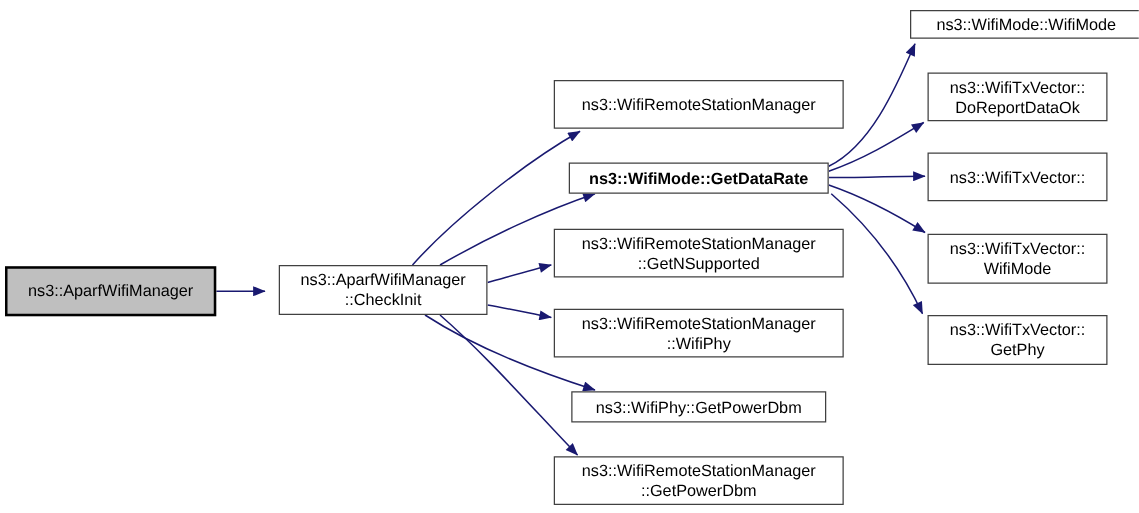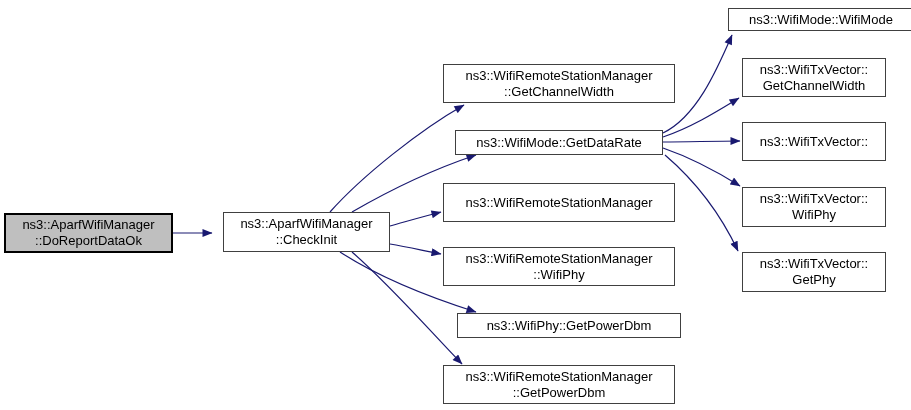--- a/index.html
+++ b/index.html
@@ -63,59 +63,58 @@
         <path class="edge" d="M 663,133 C 696,117 716,72 732,35" stroke="#191970" marker-end="url(#arrowhead)"></path>
         <path class="edge" d="M 663,137 C 692,127 716,112 739,98" stroke="#191970" marker-end="url(#arrowhead)"></path>
         <path class="edge" d="M 663,142 C 688,142 714,141 740,141" stroke="#191970" marker-end="url(#arrowhead)"></path>
         <path class="edge" d="M 663,148 C 692,158 716,171 740,186" stroke="#191970" marker-end="url(#arrowhead)"></path>
         <path class="edge" d="M 665,155 C 700,185 722,217 738,251" stroke="#191970" marker-end="url(#arrowhead)"></path>
       </g>
   </svg>
   <div id="node-layer">
       <div class="node highlighted" style="left: 4px; top: 213px; width: 169px; height: 40px;">
         <span>ns3::AparfWifiManager</span>
-        <span>::DoReportDataOk</span>
       </div>
       <div class="node" style="left: 223px; top: 212px; width: 167px; height: 40px;">
         <span>ns3::AparfWifiManager</span>
         <span>::CheckInit</span>
       </div>
       <div class="node" style="left: 443px; top: 64px; width: 232px; height: 39px;">
         <span>ns3::WifiRemoteStationManager</span>
-        <span>::GetChannelWidth</span>
       </div>
-      <div class="node" style="left: 455px; top: 130px; width: 208px; height: 25px;">
+      <div class="node" style="left: 455px; top: 130px; width: 208px; height: 25px; font-weight: bold;">
         <span>ns3::WifiMode::GetDataRate</span>
       </div>
       <div class="node" style="left: 443px; top: 183px; width: 232px; height: 39px;">
         <span>ns3::WifiRemoteStationManager</span>
+        <span>::GetNSupported</span>
       </div>
       <div class="node" style="left: 443px; top: 247px; width: 232px; height: 39px;">
         <span>ns3::WifiRemoteStationManager</span>
         <span>::WifiPhy</span>
       </div>
-      <div class="node" style="left: 457px; top: 313px; width: 224px; height: 25px;">
+      <div class="node" style="left: 457px; top: 313px; width: 204px; height: 25px;">
         <span>ns3::WifiPhy::GetPowerDbm</span>
       </div>
       <div class="node" style="left: 443px; top: 365px; width: 232px; height: 39px;">
         <span>ns3::WifiRemoteStationManager</span>
         <span>::GetPowerDbm</span>
       </div>
       <div class="node" style="left: 728px; top: 8px; width: 186px; height: 23px;">
         <span>ns3::WifiMode::WifiMode</span>
       </div>
       <div class="node" style="left: 742px; top: 58px; width: 144px; height: 39px;">
         <span>ns3::WifiTxVector::</span>
-        <span>GetChannelWidth</span>
+        <span>DoReportDataOk</span>
       </div>
       <div class="node" style="left: 742px; top: 122px; width: 144px; height: 39px;">
         <span>ns3::WifiTxVector::</span>
       </div>
       <div class="node" style="left: 742px; top: 187px; width: 144px; height: 40px;">
         <span>ns3::WifiTxVector::</span>
-        <span>WifiPhy</span>
+        <span>WifiMode</span>
       </div>
       <div class="node" style="left: 742px; top: 252px; width: 144px; height: 40px;">
         <span>ns3::WifiTxVector::</span>
         <span>GetPhy</span>
       </div>
     </div>
 </div>
 
 </body></html>

